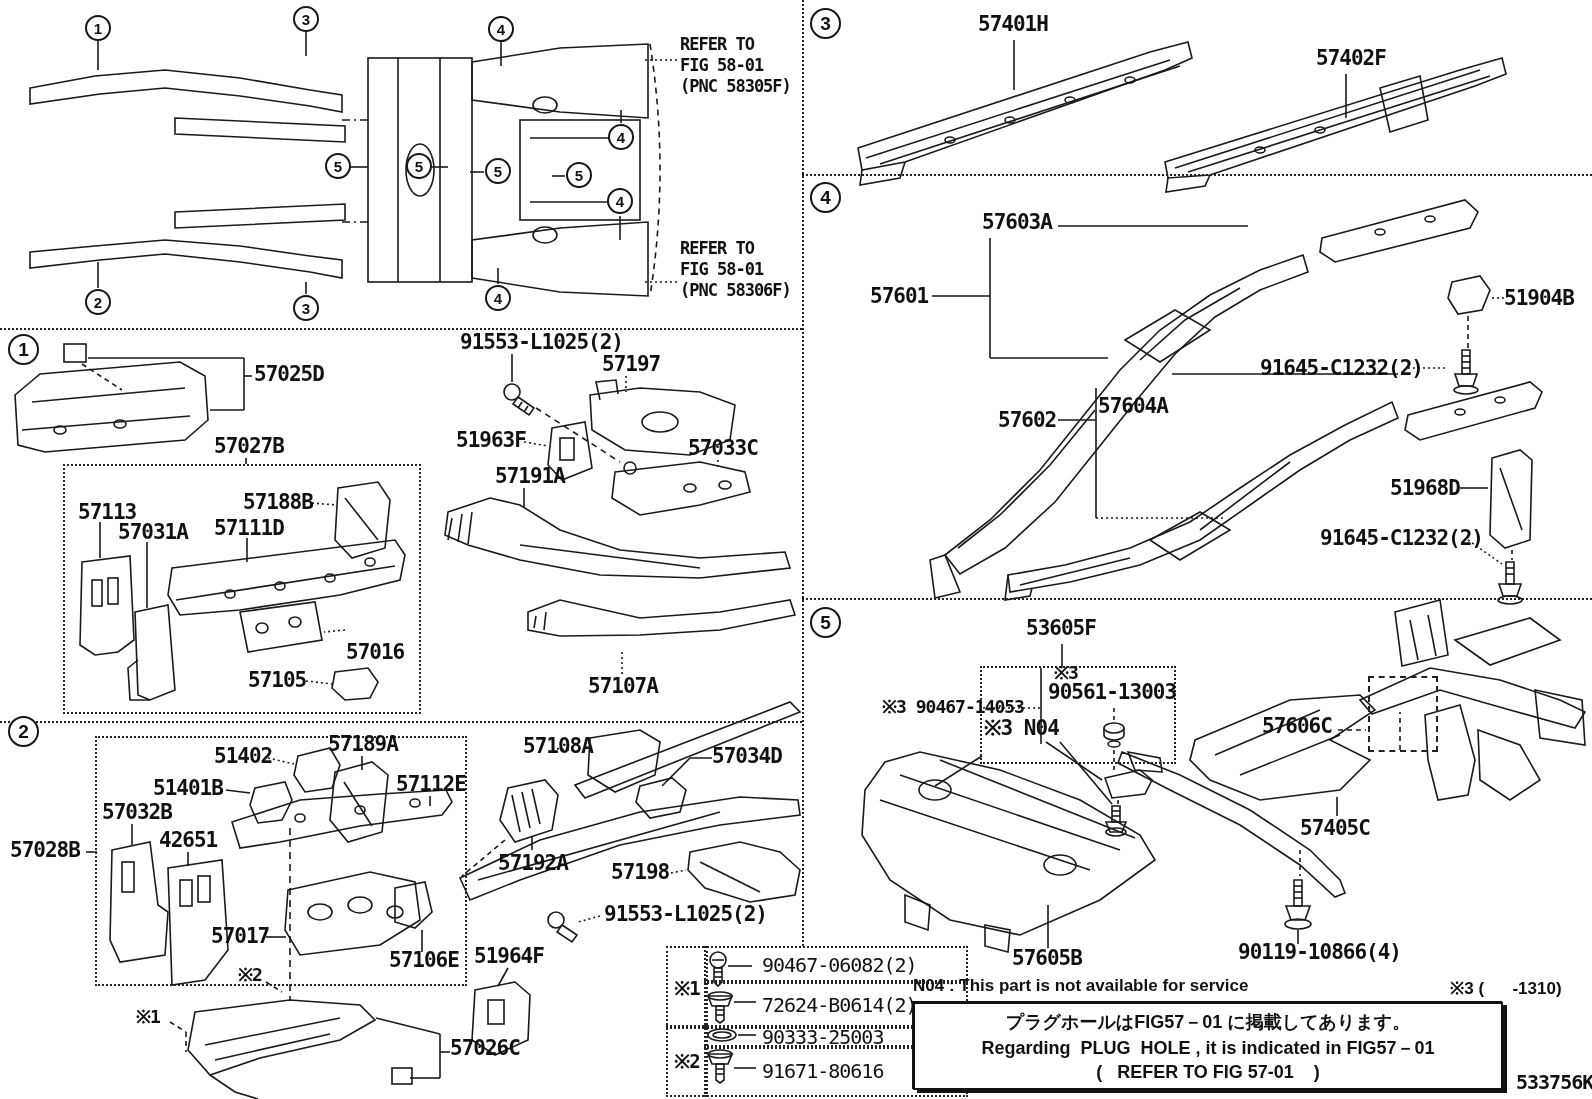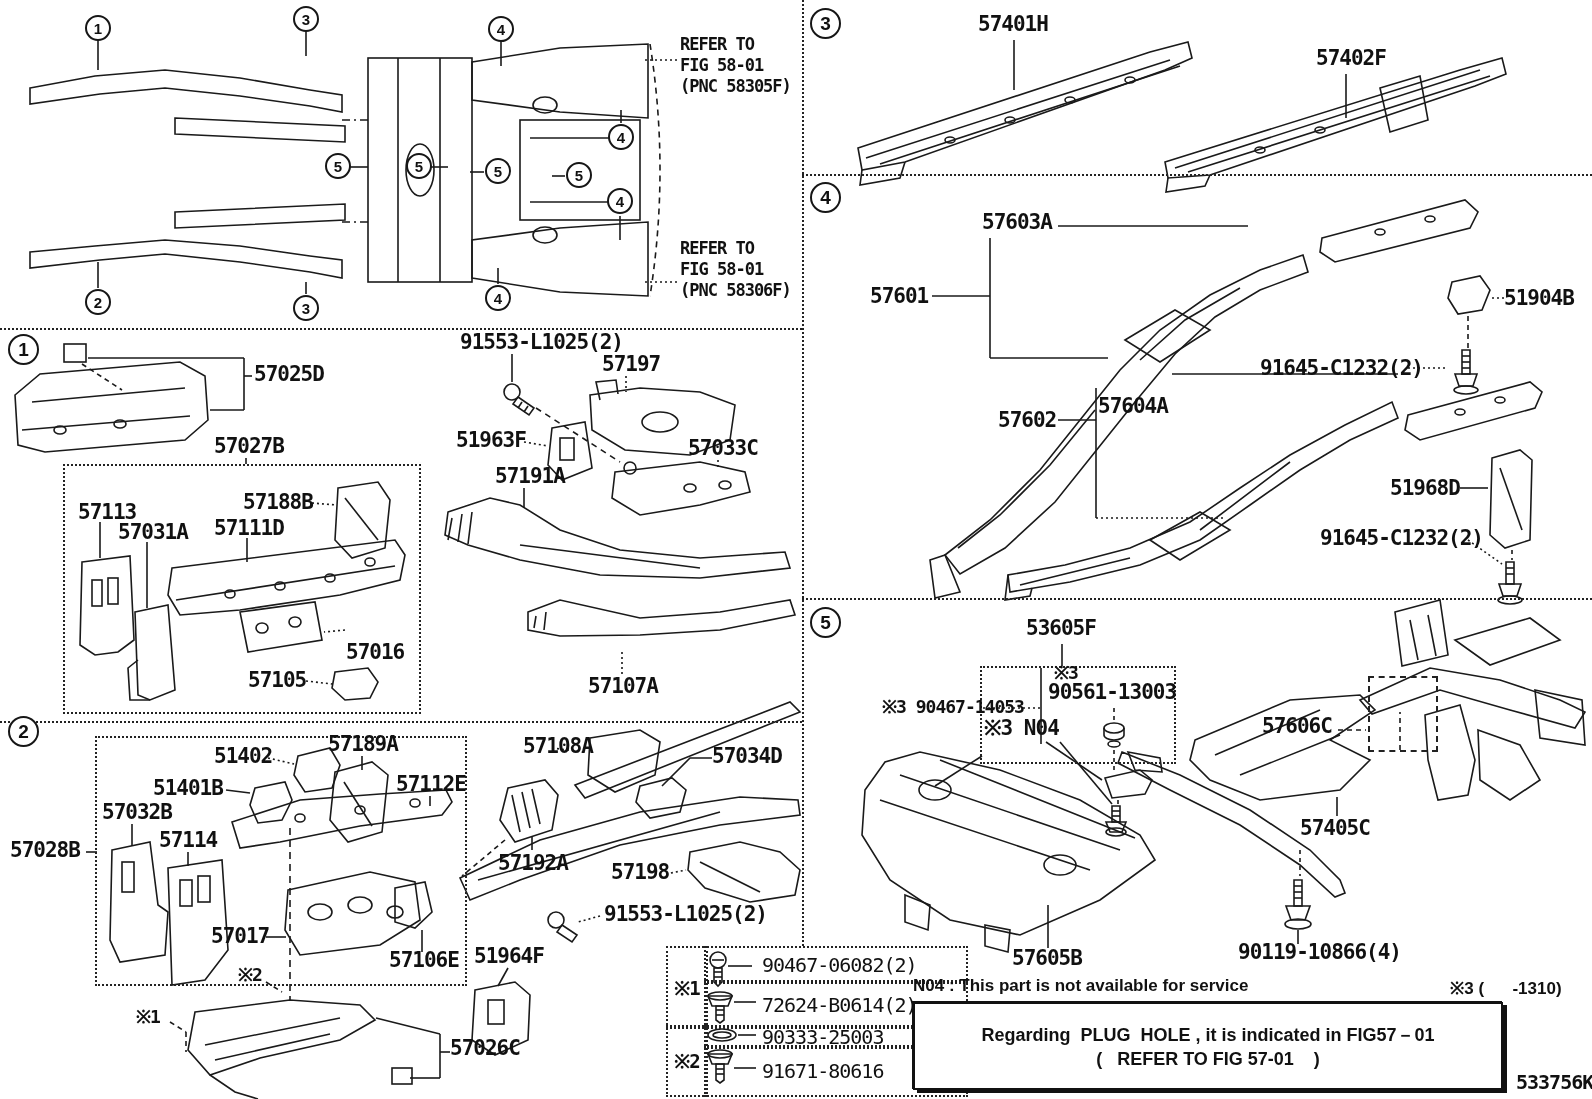--- a/index.html
+++ b/index.html
@@ -445,21 +445,21 @@
   <div class="pl" style="left:495px;top:466px;">57191A</div>
   <div class="pl" style="left:688px;top:438px;">57033C</div>
   <div class="pl" style="left:588px;top:676px;">57107A</div>
 
   <div class="pl" style="left:10px;top:840px;">57028B</div>
   <div class="pl" style="left:214px;top:746px;">51402</div>
   <div class="pl" style="left:328px;top:734px;">57189A</div>
   <div class="pl" style="left:153px;top:778px;">51401B</div>
   <div class="pl" style="left:396px;top:774px;">57112E</div>
   <div class="pl" style="left:102px;top:802px;">57032B</div>
-  <div class="pl" style="left:159px;top:830px;">57114</div>
+  <div class="pl" style="left:159px;top:830px;">42651</div>
   <div class="pl" style="left:211px;top:926px;">57017</div>
   <div class="pl" style="left:389px;top:950px;">57106E</div>
   <div class="pl sm" style="left:238px;top:966px;">※2</div>
   <div class="pl sm" style="left:136px;top:1008px;">※1</div>
   <div class="pl" style="left:450px;top:1038px;">57026C</div>
   <div class="pl" style="left:483px;top:736px;margin-left:40px;">57108A</div>
   <div class="pl" style="left:712px;top:746px;">57034D</div>
   <div class="pl" style="left:498px;top:853px;">57192A</div>
   <div class="pl" style="left:611px;top:862px;">57198</div>
   <div class="pl" style="left:604px;top:904px;">91553-L1025(2)</div>
@@ -504,18 +504,19 @@
         <span>90333-25003</span>
       </div>
     <div class="legend-cell legend-item" style="left:704px;top:1045px;width:204px;height:48px;">
         <span>91671-80616</span>
       </div>
   </div>
 
   <div class="note" style="left:913px;top:976px;">N04 : This part is not available for service</div>
   <div class="note" style="left:1450px;top:976px;text-align:center;">※3 (      -1310)</div>
   <div id="plugbox">
+    <div class="jp">プラグホールはFIG57－01 に掲載してあります。</div>
     <div class="en">Regarding  PLUG  HOLE , it is indicated in FIG57－01</div>
     <div class="en">(   REFER TO FIG 57-01    )</div>
   </div>
   <div class="pl" style="left:1508px;top:1072px;font-size:20px;padding-left:8px;">533756K</div>
 
 </div>
 
 </body></html>

